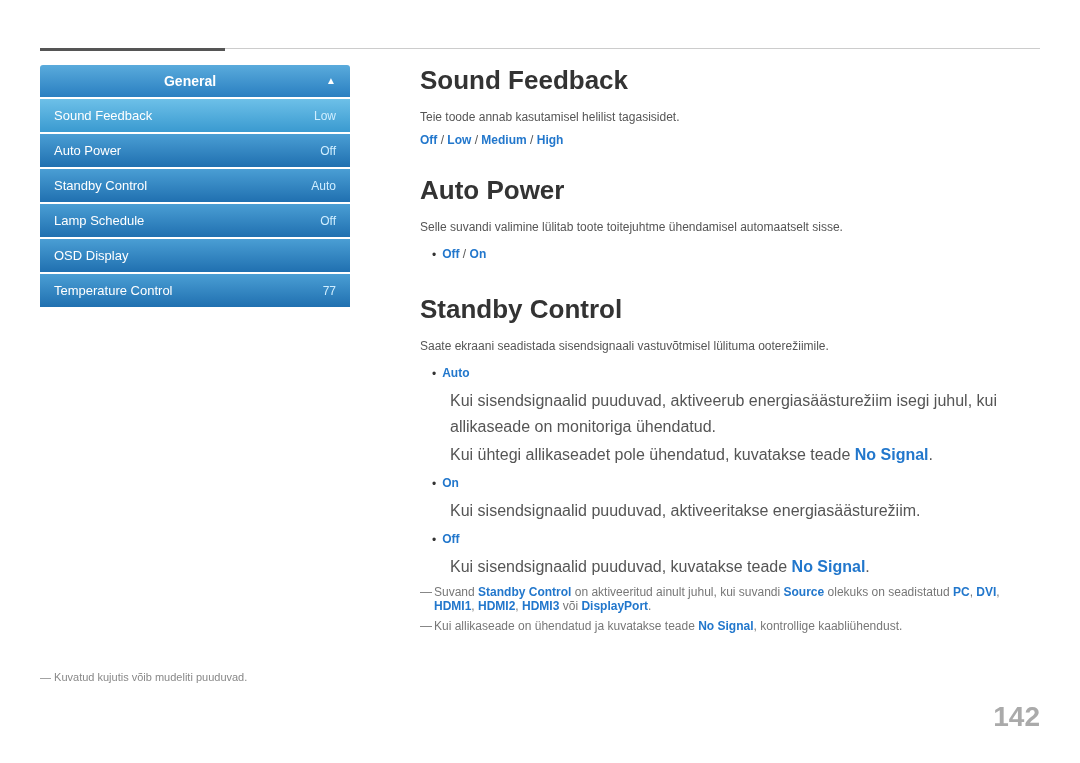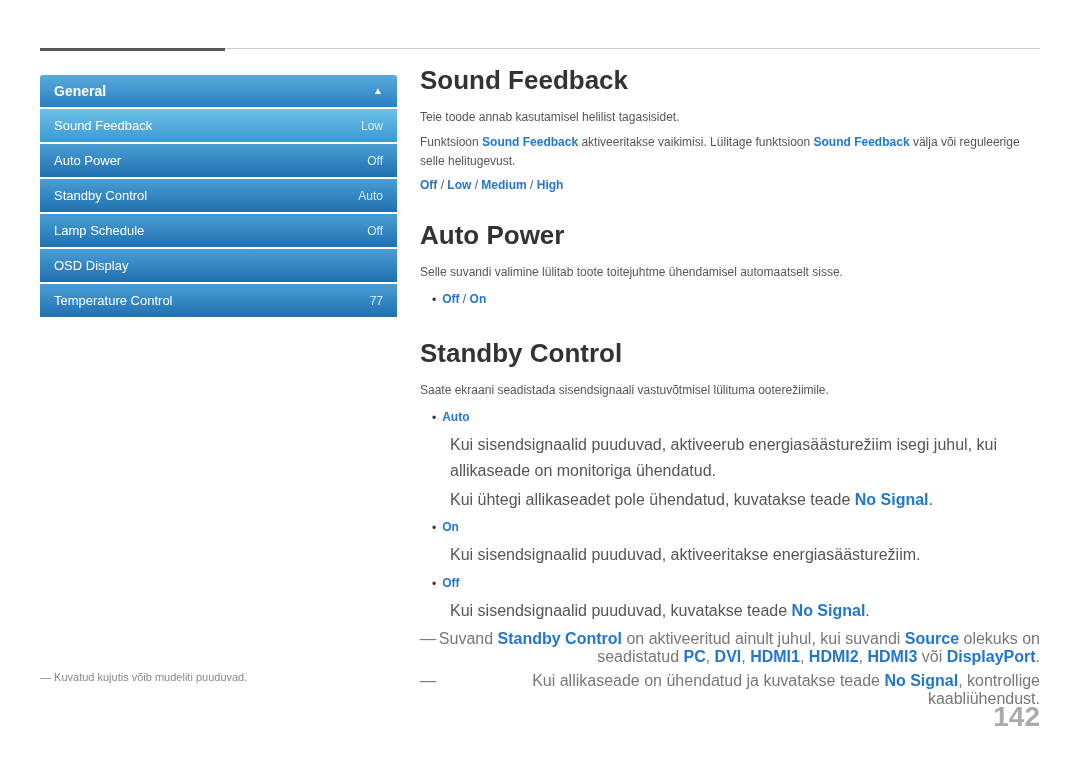--- a/index.html
+++ b/index.html
@@ -26,23 +26,24 @@
       top: 48px;
       left: 40px;
       width: 185px;
       height: 3px;
       background: #555555;
     }
 
     
     .sidebar {
       position: absolute;
-      top: 75px;
+      top: 65px;
       left: 40px;
-      width: 357px;
+      width: 310px;
+      text-align: center;
     }
 
     .sidebar-title {
       background: linear-gradient(to bottom, #5aabdc, #2a7fc1);
       color: #ffffff;
       font-size: 14px;
       font-weight: bold;
       padding: 8px 14px;
       border-radius: 3px 3px 0 0;
     }
@@ -149,26 +150,25 @@
       margin-left: 18px;
       margin-bottom: 3px;
     }
 
     .sub-bullet .highlight {
       font-weight: bold;
       color: #2277cc;
     }
 
     .note-line {
-      font-size: 16px;
+      font-size: 12px;
       color: #777777;
-      margin: 6px 0 3px 0;
+      margin: 6px 7px 3px 0;
       padding-left: 14px;
       position: relative;
-      text-align: right;
     }
 
     .note-line::before {
       content: '—';
       position: absolute;
       left: 0;
     }
 
     .note-line .highlight {
       font-weight: bold;
@@ -232,23 +232,20 @@
   <div class="sidebar-item">
     <span>Temperature Control</span>
     <span class="item-value">77</span>
   </div>
 </div>
 
 <div class="main-content">
 
   <h2 class="section-title">Sound Feedback</h2>
   <p class="desc-text">Teie toode annab kasutamisel helilist tagasisidet.</p>
-  <p class="desc-text">
-    <span>Funktsioon </span><span class="highlight">Sound Feedback</span><span> aktiveeritakse vaikimisi. Lülitage funktsioon </span><span class="highlight">Sound Feedback</span><span> välja või reguleerige selle helitugevust.</span>
-  </p>
   <p class="option-line">
     <span class="opt">Off</span><span> / </span><span class="opt">Low</span><span> / </span><span class="opt">Medium</span><span> / </span><span class="opt">High</span>
   </p>
 
   <h2 class="section-title">Auto Power</h2>
   <p class="desc-text">Selle suvandi valimine lülitab toote toitejuhtme ühendamisel automaatselt sisse.</p>
   <div class="bullet-section">
     <div class="bullet-item">
       <span class="bullet-dot">•</span>
       <span class="bullet-text">

